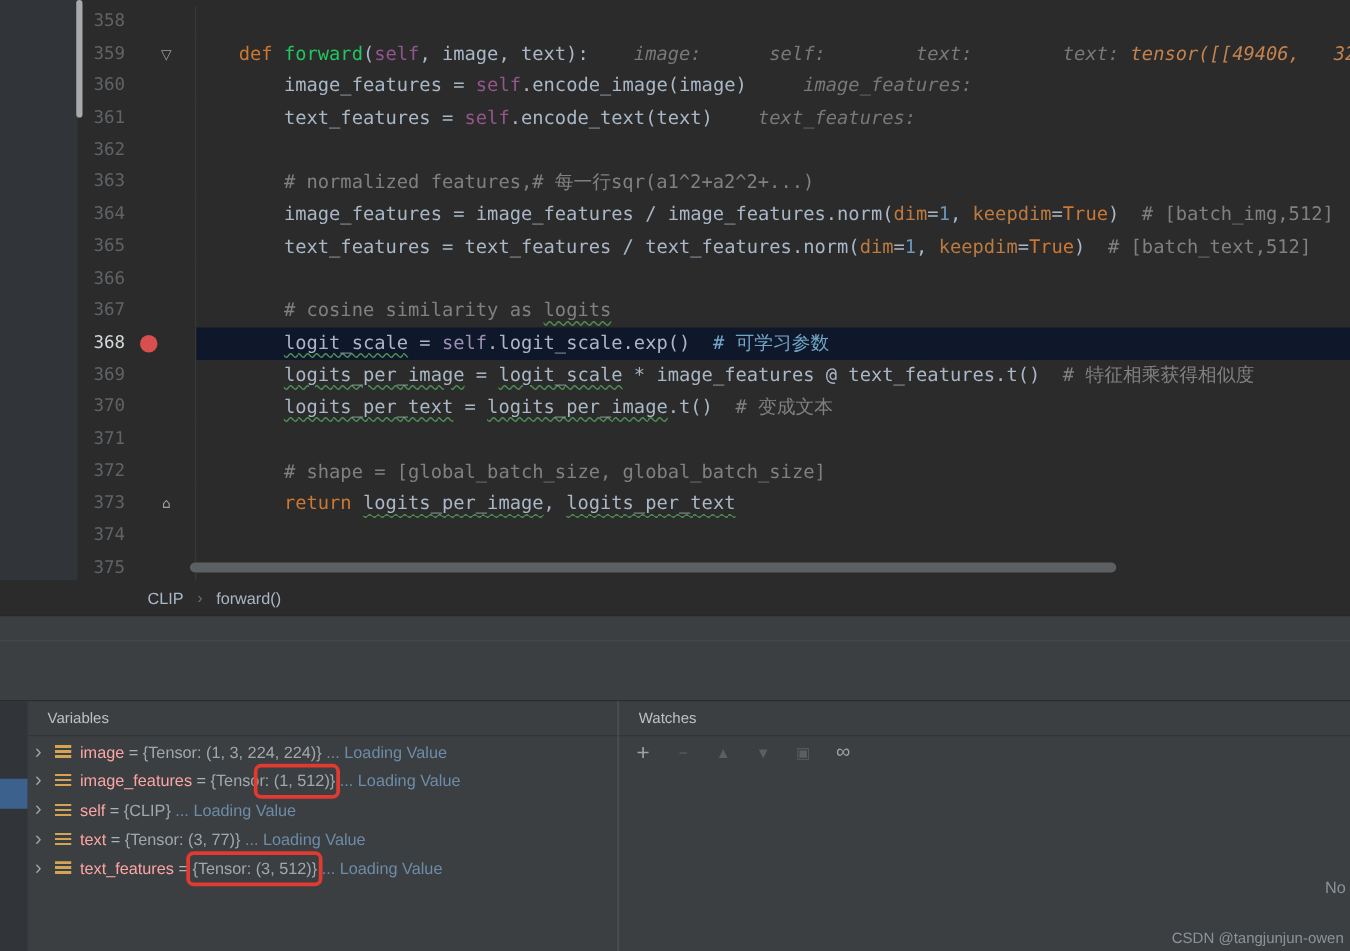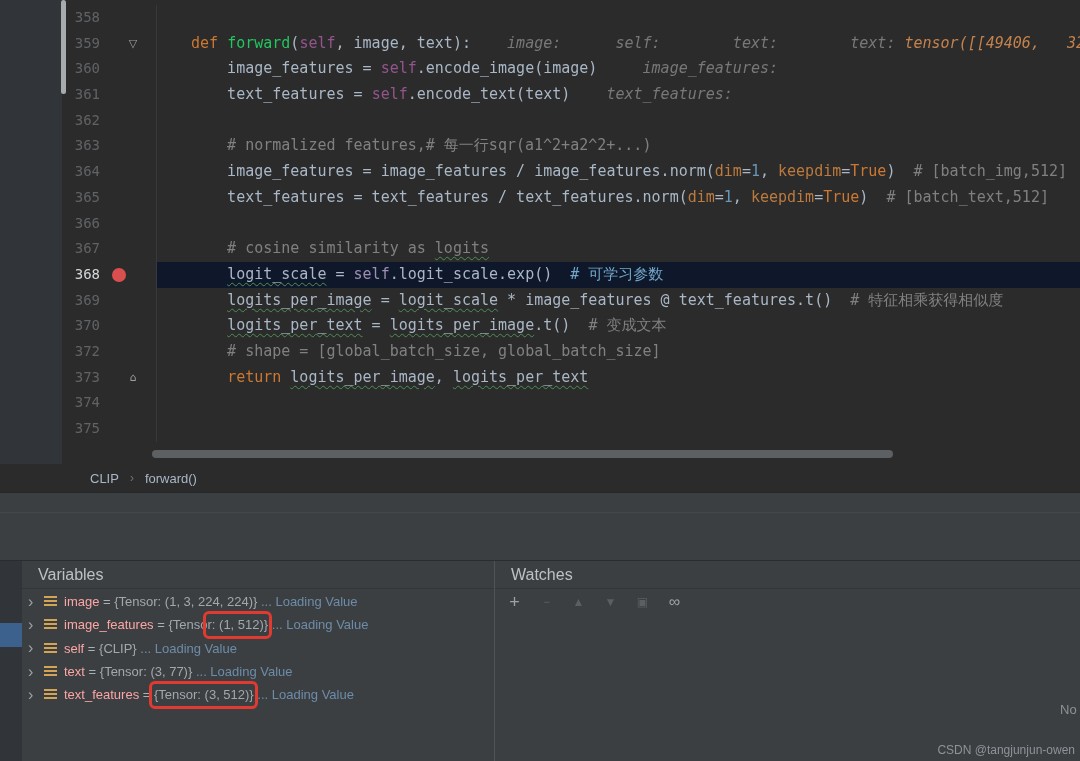--- a/index.html
+++ b/index.html
@@ -32,37 +32,37 @@
   .hintval{color:#c4824d;font-style:italic;}
   .num{color:#6897bb;}
   .arg{color:#bc7a3f;}
   .sq{text-decoration:underline;text-decoration-style:wavy;text-decoration-color:#4e8f55;
       text-decoration-thickness:1px;text-underline-offset:3px;}
 
   .hsb{position:absolute;left:152px;top:450px;width:741px;height:8px;border-radius:4px;background:#5c6062;z-index:6;}
 
   
   #breadcrumbs{position:absolute;left:0;top:464px;width:1080px;height:28px;background:#2b2b2b;
-               display:flex;align-items:center;padding-left:90px;box-sizing:border-box;
+               display:flex;align-items:center;padding-left:118px;box-sizing:border-box;
                font-size:13px;color:#a9b7c6;gap:11px;}
   .bc-sep{color:#6e7377;font-size:12px;}
 
   
   #gap{position:absolute;left:0;top:492px;width:1080px;height:68px;background:#3c3f41;
        border-top:1px solid #26292b;box-sizing:border-box;}
   #gap .inner-line{position:absolute;top:19px;left:0;right:0;height:1px;background:#44474a;}
 
   
   #debug{position:absolute;left:0;top:560px;width:1080px;height:201px;background:#3c3f41;
          border-top:1px solid #2a2d2f;box-sizing:border-box;font-size:13px;color:#a9b7c6;}
   #debug .hline{position:absolute;top:27px;left:0;right:0;height:1px;background:#333639;}
   .stripe{position:absolute;left:0;top:0;width:22px;height:100%;background:#313539;}
   .stripe .sel{position:absolute;left:0;top:62px;width:22px;height:24px;background:#3c618c;}
   #vars{position:absolute;left:22px;top:0;width:468px;height:100%;overflow:hidden;}
-  .panel-header{height:27px;line-height:27px;padding-left:16px;color:#bdc1c3;font-size:16px;}
+  .panel-header{height:27px;line-height:27px;padding-left:16px;color:#bdc1c3;font-size:12px;}
   #vars .rows{position:absolute;top:29px;left:0;right:0;}
   .vrow{display:flex;align-items:center;height:23.3px;padding-left:6px;white-space:pre;}
   .chev{width:16px;color:#9da1a4;font-size:16px;line-height:1;flex:none;}
   .vicon{width:13px;height:11px;margin-right:7px;flex:none;
          background:repeating-linear-gradient(to bottom,#d3a455 0 2px,rgba(0,0,0,0) 2px 4px);}
   .vname{color:#fca5a5;}
   .veq{color:#aab2b8;}
   .vval{color:#a0a8ae;}
   .vload{color:#6d8ca9;}
   .annobox{position:relative;}
@@ -92,20 +92,21 @@
       <div class="line" data-name="code-line"><span class="ln" data-name="line-number">361</span><span class="fold" data-name="fold-gutter"></span><span class="code" data-name="code-text"><span class="pl" data-name="code-segment">    text_features = </span><span class="self" data-name="code-segment">self</span><span class="pl" data-name="code-segment">.encode_text(text)</span><span class="hint" data-name="code-segment">    text_features:</span></span></div>
       <div class="line" data-name="code-line"><span class="ln" data-name="line-number">362</span><span class="fold" data-name="fold-gutter"></span><span class="code" data-name="code-text"></span></div>
       <div class="line" data-name="code-line"><span class="ln" data-name="line-number">363</span><span class="fold" data-name="fold-gutter"></span><span class="code" data-name="code-text"><span class="cm" data-name="code-segment">    # normalized features,# 每一行sqr(a1^2+a2^2+...)</span></span></div>
       <div class="line" data-name="code-line"><span class="ln" data-name="line-number">364</span><span class="fold" data-name="fold-gutter"></span><span class="code" data-name="code-text"><span class="pl" data-name="code-segment">    image_features = image_features / image_features.norm(</span><span class="arg" data-name="code-segment">dim</span><span class="pl" data-name="code-segment">=</span><span class="num" data-name="code-segment">1</span><span class="pl" data-name="code-segment">, </span><span class="arg" data-name="code-segment">keepdim</span><span class="pl" data-name="code-segment">=</span><span class="kw" data-name="code-segment">True</span><span class="pl" data-name="code-segment">)  </span><span class="cm" data-name="code-segment"># [batch_img,512]</span></span></div>
       <div class="line" data-name="code-line"><span class="ln" data-name="line-number">365</span><span class="fold" data-name="fold-gutter"></span><span class="code" data-name="code-text"><span class="pl" data-name="code-segment">    text_features = text_features / text_features.norm(</span><span class="arg" data-name="code-segment">dim</span><span class="pl" data-name="code-segment">=</span><span class="num" data-name="code-segment">1</span><span class="pl" data-name="code-segment">, </span><span class="arg" data-name="code-segment">keepdim</span><span class="pl" data-name="code-segment">=</span><span class="kw" data-name="code-segment">True</span><span class="pl" data-name="code-segment">)  </span><span class="cm" data-name="code-segment"># [batch_text,512]</span></span></div>
       <div class="line" data-name="code-line"><span class="ln" data-name="line-number">366</span><span class="fold" data-name="fold-gutter"></span><span class="code" data-name="code-text"></span></div>
       <div class="line" data-name="code-line"><span class="ln" data-name="line-number">367</span><span class="fold" data-name="fold-gutter"></span><span class="code" data-name="code-text"><span class="cm" data-name="code-segment">    # cosine similarity as </span><span class="cm sq" data-name="code-segment">logits</span></span></div>
       <div class="line hl" data-name="code-line"><span class="ln" data-name="line-number">368</span><span class="fold" data-name="fold-gutter"></span><span class="code" data-name="code-text"><span class="pl" data-name="code-segment">    </span><span class="pl sq" data-name="code-segment">logit_scale</span><span class="pl" data-name="code-segment"> = </span><span class="selfh" data-name="code-segment">self</span><span class="pl" data-name="code-segment">.logit_scale.exp()  </span><span class="cmh" data-name="code-segment"># 可学习参数</span></span><span class="bp" data-name="breakpoint-icon"></span></div>
       <div class="line" data-name="code-line"><span class="ln" data-name="line-number">369</span><span class="fold" data-name="fold-gutter"></span><span class="code" data-name="code-text"><span class="pl" data-name="code-segment">    </span><span class="pl sq" data-name="code-segment">logits_per_image</span><span class="pl" data-name="code-segment"> = </span><span class="pl sq" data-name="code-segment">logit_scale</span><span class="pl" data-name="code-segment"> * image_features @ text_features.t()  </span><span class="cm" data-name="code-segment"># 特征相乘获得相似度</span></span></div>
       <div class="line" data-name="code-line"><span class="ln" data-name="line-number">370</span><span class="fold" data-name="fold-gutter"></span><span class="code" data-name="code-text"><span class="pl" data-name="code-segment">    </span><span class="pl sq" data-name="code-segment">logits_per_text</span><span class="pl" data-name="code-segment"> = </span><span class="pl sq" data-name="code-segment">logits_per_image</span><span class="pl" data-name="code-segment">.t()  </span><span class="cm" data-name="code-segment"># 变成文本</span></span></div>
+      <div class="line" data-name="code-line"><span class="ln" data-name="line-number">371</span><span class="fold" data-name="fold-gutter"></span><span class="code" data-name="code-text"></span></div>
       <div class="line" data-name="code-line"><span class="ln" data-name="line-number">372</span><span class="fold" data-name="fold-gutter"></span><span class="code" data-name="code-text"><span class="cm" data-name="code-segment">    # shape = [global_batch_size, global_batch_size]</span></span></div>
       <div class="line" data-name="code-line"><span class="ln" data-name="line-number">373</span><span class="fold" data-name="fold-marker-icon">⌂</span><span class="code" data-name="code-text"><span class="pl" data-name="code-segment">    </span><span class="kw" data-name="code-segment">return </span><span class="pl sq" data-name="code-segment">logits_per_image</span><span class="pl" data-name="code-segment">, </span><span class="pl sq" data-name="code-segment">logits_per_text</span></span></div>
       <div class="line" data-name="code-line"><span class="ln" data-name="line-number">374</span><span class="fold" data-name="fold-gutter"></span><span class="code" data-name="code-text"></span></div>
       <div class="line" data-name="code-line"><span class="ln" data-name="line-number">375</span><span class="fold" data-name="fold-gutter"></span><span class="code" data-name="code-text"></span></div>
     </div>
 </div>
 <div class="hsb" data-name="horizontal-scrollbar-thumb"></div>
 
 <div id="breadcrumbs" data-name="breadcrumb-bar">
   <span data-name="breadcrumb-class">CLIP</span>

